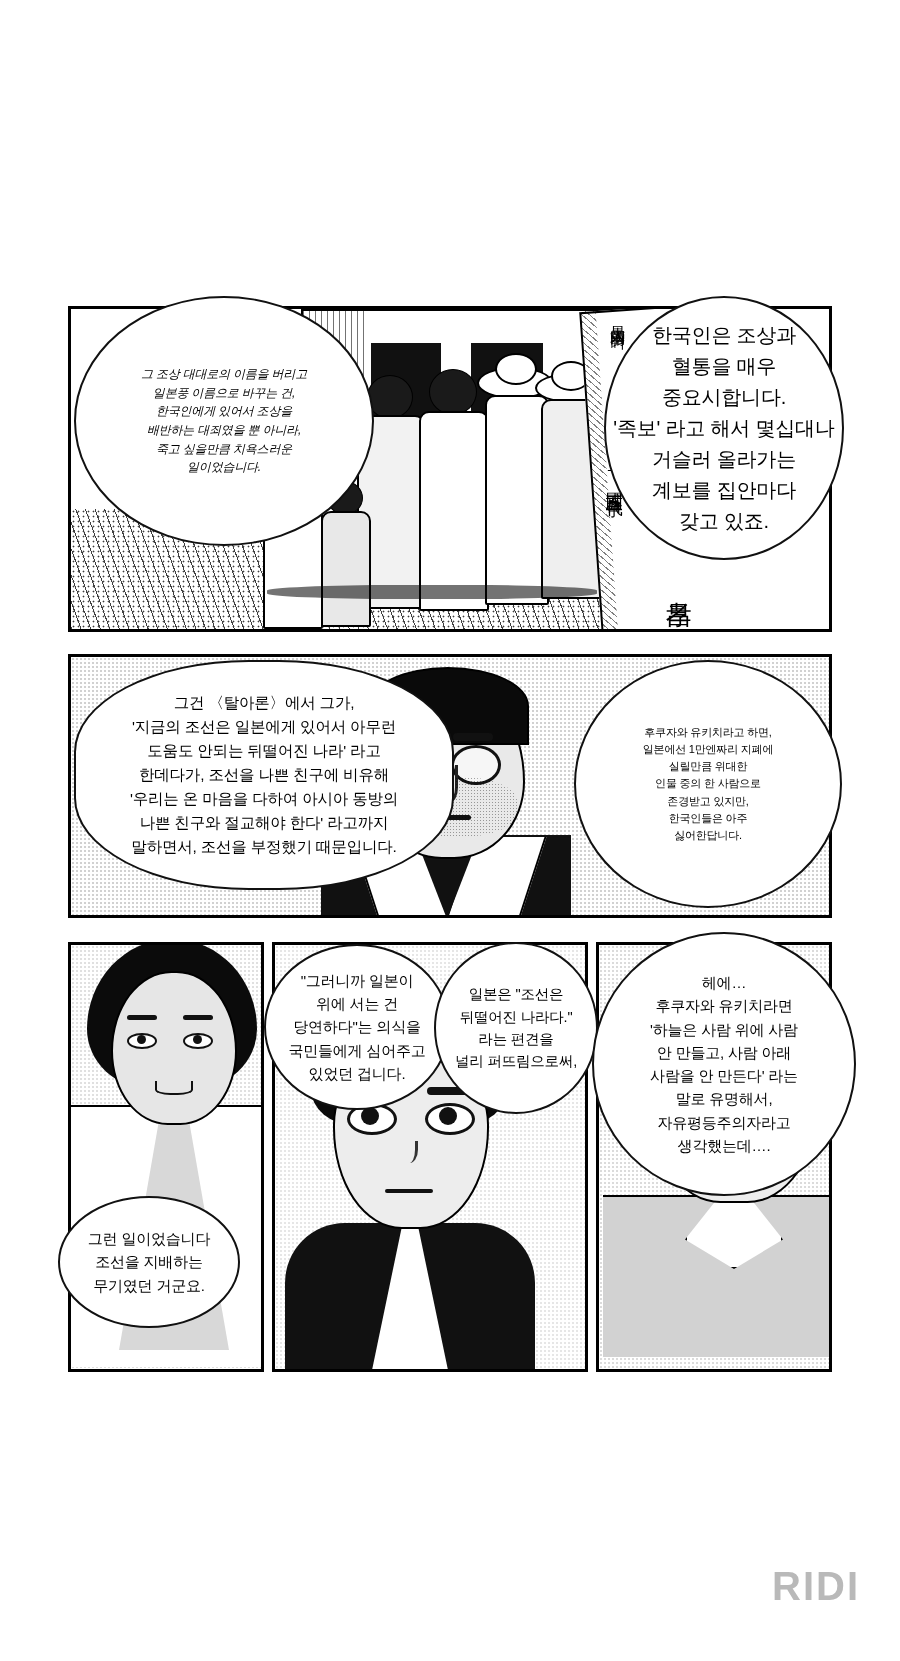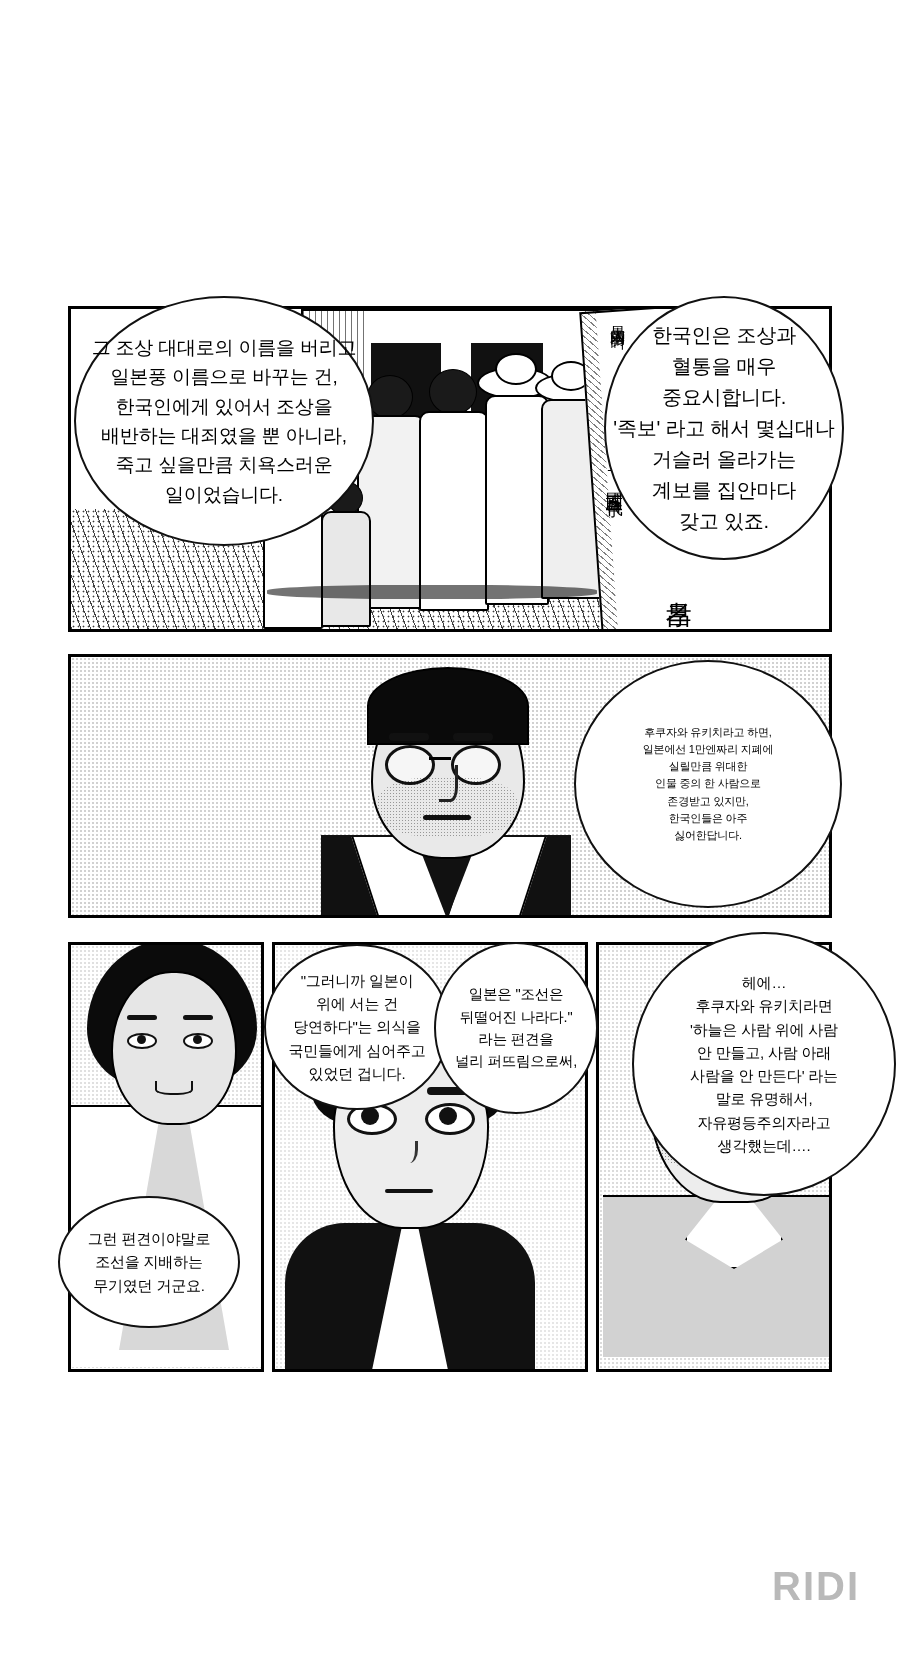--- a/index.html
+++ b/index.html
@@ -472,21 +472,21 @@
     <div class="vtext" style="left:538px; top:4px; height:110px; font-size:15px;">旵大阔國羽叫</div>
     <div class="vtext" style="left:536px; top:128px; height:30px; font-size:19px;">主</div>
     <div class="vtext" style="left:534px; top:170px; height:150px; font-size:17px;">國國五百代子</div>
     <div class="vtext" style="left:570px; top:172px; height:46px; font-size:18px;">李</div>
     <div class="vtext" style="left:592px; top:168px; height:92px; font-size:30px;">宮玄</div>
     <div class="vtext" style="left:594px; top:272px; height:60px; font-size:26px;">孝昌</div>
     <div class="vtext" style="left:650px; top:188px; height:130px; font-size:28px;">豊信</div>
     <div class="vtext" style="left:700px; top:182px; height:130px; font-size:18px;">全演學</div>
   </div>
 
-  <div class="balloon" style="left:74px; top:296px; width:300px; height:250px; font-size:19px;">
+  <div class="balloon" style="left:74px; top:296px; width:300px; height:250px; font-size:12px;font-style:italic;">
     <span class="txt">그 조상 대대로의 이름을 버리고
 일본풍 이름으로 바꾸는 건,
 한국인에게 있어서 조상을
 배반하는 대죄였을 뿐 아니라,
 죽고 싶을만큼 치욕스러운
 일이었습니다.</span>
   </div>
   <div class="balloon" style="left:604px; top:296px; width:240px; height:264px; font-size:20px;">
     <span class="txt">한국인은 조상과
 혈통을 매우
@@ -509,20 +509,29 @@
     <div class="por-brow" style="left:318px; top:76px;"></div>
     <div class="por-brow" style="left:382px; top:76px;"></div>
     <div class="por-glass" style="left:314px; top:88px;"></div>
     <div class="por-glass" style="left:380px; top:88px;"></div>
     <div class="art ink" style="left:358px; top:100px; width:22px; height:3px;"></div>
     <div class="por-nose"></div>
     <div class="por-mouth"></div>
     <div class="art halftone-fine" style="left:306px; top:120px; width:140px; height:60px; opacity:.35; border-radius:40%;"></div>
   </div>
 
+  <div class="balloon rect" style="left:74px; top:660px; width:380px; height:230px; font-size:15.5px;">
+    <span class="txt">그건 〈탈아론〉에서 그가,
+'지금의 조선은 일본에게 있어서 아무런
+도움도 안되는 뒤떨어진 나라' 라고
+한데다가, 조선을 나쁜 친구에 비유해
+'우리는 온 마음을 다하여 아시아 동방의
+나쁜 친구와 절교해야 한다' 라고까지
+말하면서, 조선을 부정했기 때문입니다.</span>
+  </div>
   <div class="balloon" style="left:574px; top:660px; width:268px; height:248px; font-size:11px;">
     <span class="txt">후쿠자와 유키치라고 하면,
 일본에선 1만엔짜리 지폐에
 실릴만큼 위대한
 인물 중의 한 사람으로
 존경받고 있지만,
 한국인들은 아주
 싫어한답니다.</span>
   </div>
 
@@ -534,21 +543,21 @@
     <div class="w-face"></div>
     <div class="w-brow" style="left:56px; top:70px;"></div>
     <div class="w-brow" style="left:112px; top:70px;"></div>
     <div class="w-eye" style="left:56px; top:88px;"></div>
     <div class="w-eye" style="left:112px; top:88px;"></div>
     <div class="w-pupil" style="left:66px; top:90px;"></div>
     <div class="w-pupil" style="left:122px; top:90px;"></div>
     <div class="w-mouth"></div>
   </div>
   <div class="balloon" style="left:58px; top:1196px; width:182px; height:132px; font-size:15px;">
-    <span class="txt">그런 편견이야말로
+    <span class="txt">그런 일이었습니다
 조선을 지배하는
 무기였던 거군요.</span>
   </div>
 
   <div class="panel" id="p3b" style="left:272px; top:942px; width:316px; height:430px;">
     <div class="art halftone" style="left:0; top:0; width:100%; height:100%; opacity:.10;"></div>
     <div class="m-body"></div>
     <div class="m-shirt"></div>
     <div class="m-hair"></div>
     <div class="m-face"></div>
@@ -584,21 +593,21 @@
     <div class="s-brow" style="left:66px; top:104px; transform:rotate(-12deg);"></div>
     <div class="s-brow" style="left:152px; top:104px; transform:rotate(12deg);"></div>
     <div class="s-eye" style="left:68px; top:120px;"></div>
     <div class="s-eye" style="left:154px; top:120px;"></div>
     <div class="s-pupil" style="left:84px; top:140px;"></div>
     <div class="s-pupil" style="left:170px; top:140px;"></div>
     <div class="s-mouth"></div>
     <div class="s-teeth"></div>
     <div class="art halftone-fine" style="left:56px; top:168px; width:160px; height:58px; opacity:.4; border-radius:40%;"></div>
   </div>
-  <div class="balloon" style="left:632px; top:932px; width:264px; height:264px; font-size:15px;">
+  <div class="balloon" style="left:592px; top:932px; width:264px; height:264px; font-size:15px;">
     <span class="txt">헤에…
 후쿠자와 유키치라면
 '하늘은 사람 위에 사람
 안 만들고, 사람 아래
 사람을 안 만든다' 라는
 말로 유명해서,
 자유평등주의자라고
 생각했는데….</span>
   </div>
 

